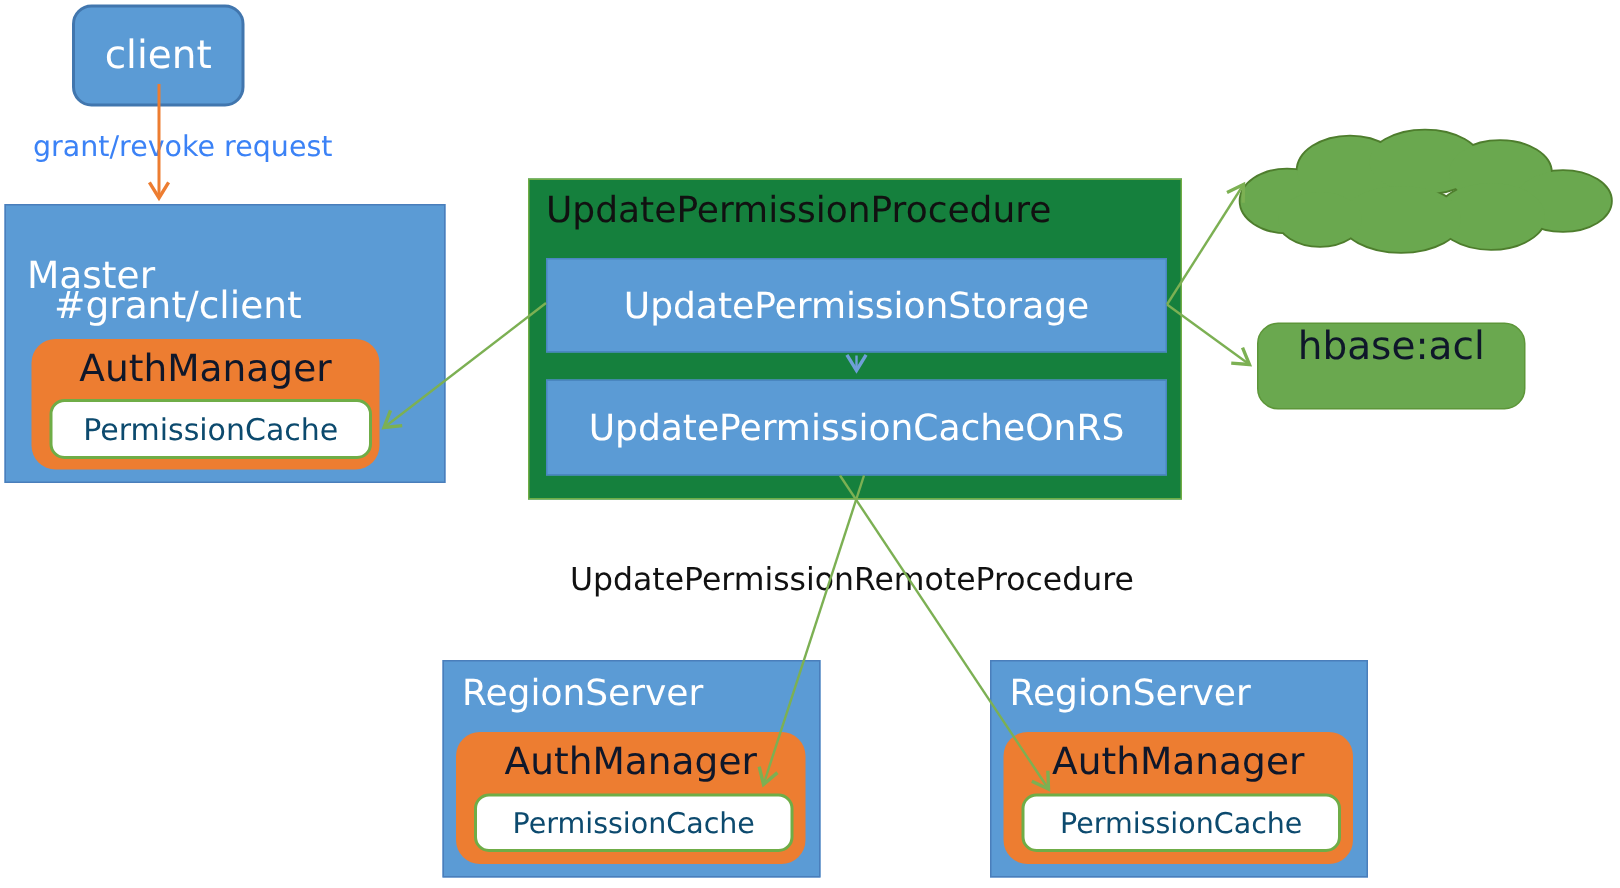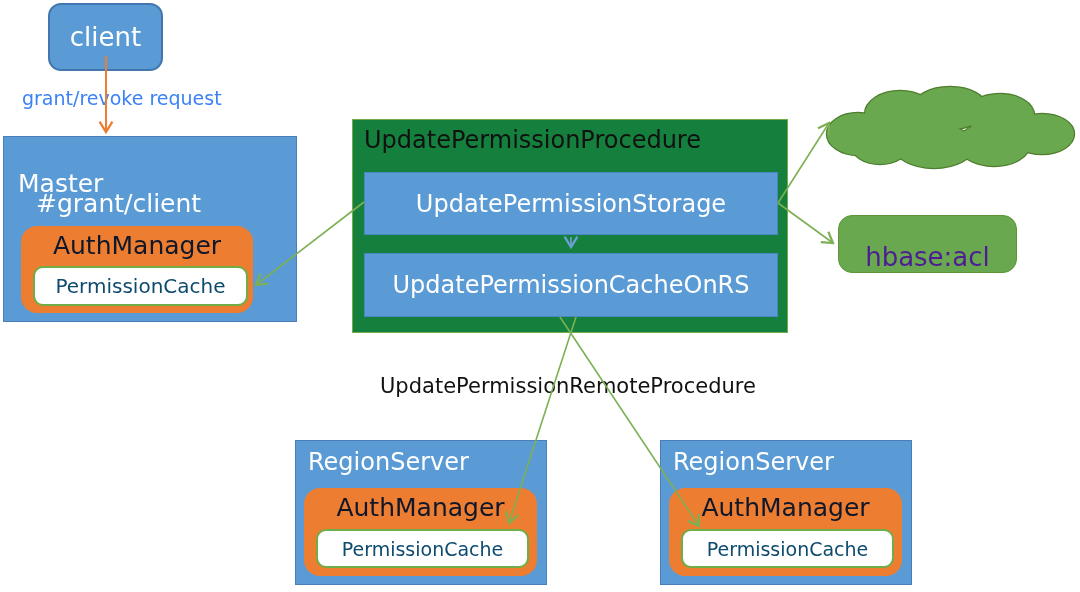--- a/index.html
+++ b/index.html
@@ -67,22 +67,22 @@
   
   .cloud-svg { left: 818px; top: 82px; width: 264px; height: 94px; z-index: 2; }
   .zk-label {
     left: 845px; top: 117px; width: 200px; text-align: center;
     color: #ffffff; font-size: 26px; z-index: 3;
   }
   .hbase-node {
     left: 838px; top: 215px; width: 179px; height: 58px;
     background: #6aa84f; border: 1.5px solid #5d9639; border-radius: 14px;
     box-sizing: border-box;
-    display: flex; align-items: flex-end; justify-content: center;
-    color: #4c1d95; font-size: 26px; z-index: 2;
+    display: flex; align-items: flex-start; justify-content: center;
+    color: #0f172a; font-size: 26px; z-index: 2;
   }
 
   
   .request-label { left: 22px; top: 87px; font-size: 19px; color: #3b82f6; z-index: 2; }
   .remote-label { left: 380px; top: 374px; font-size: 21px; color: #111111; z-index: 2; }
 
   
   .rs-node {
     width: 252px; height: 145px; top: 440px;
     background: #5b9bd5; border: 1px solid #4a7ebb;

